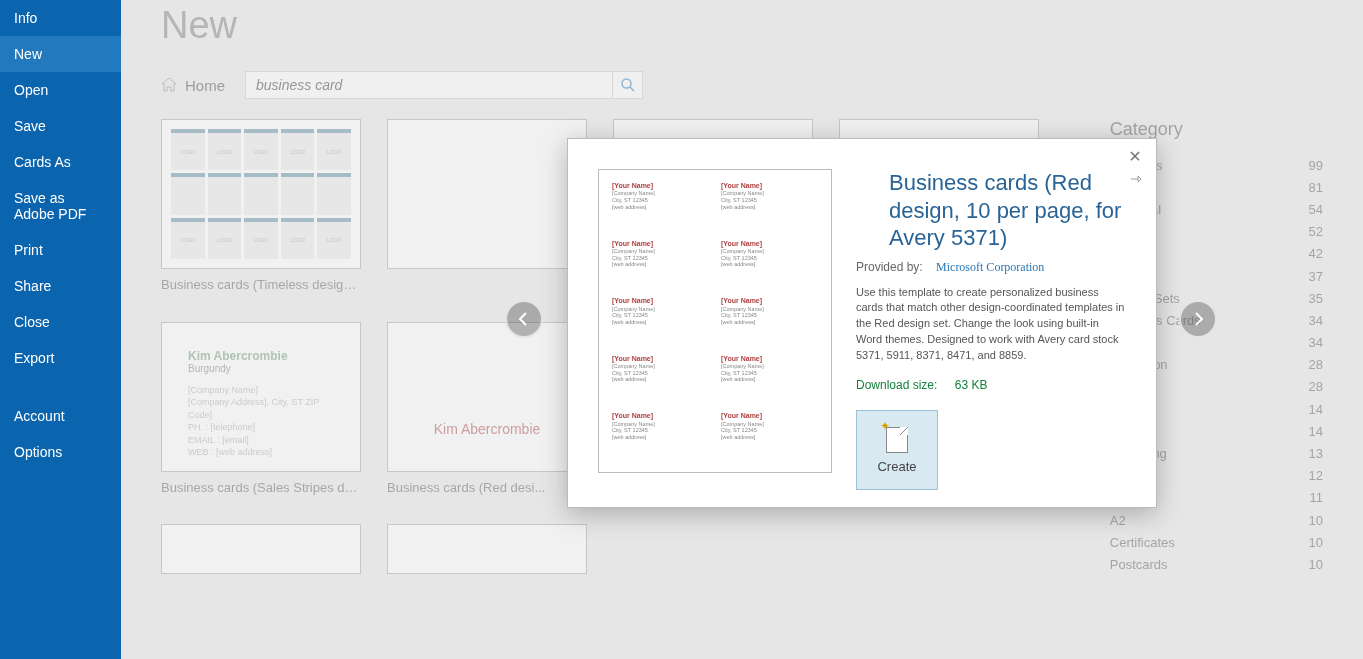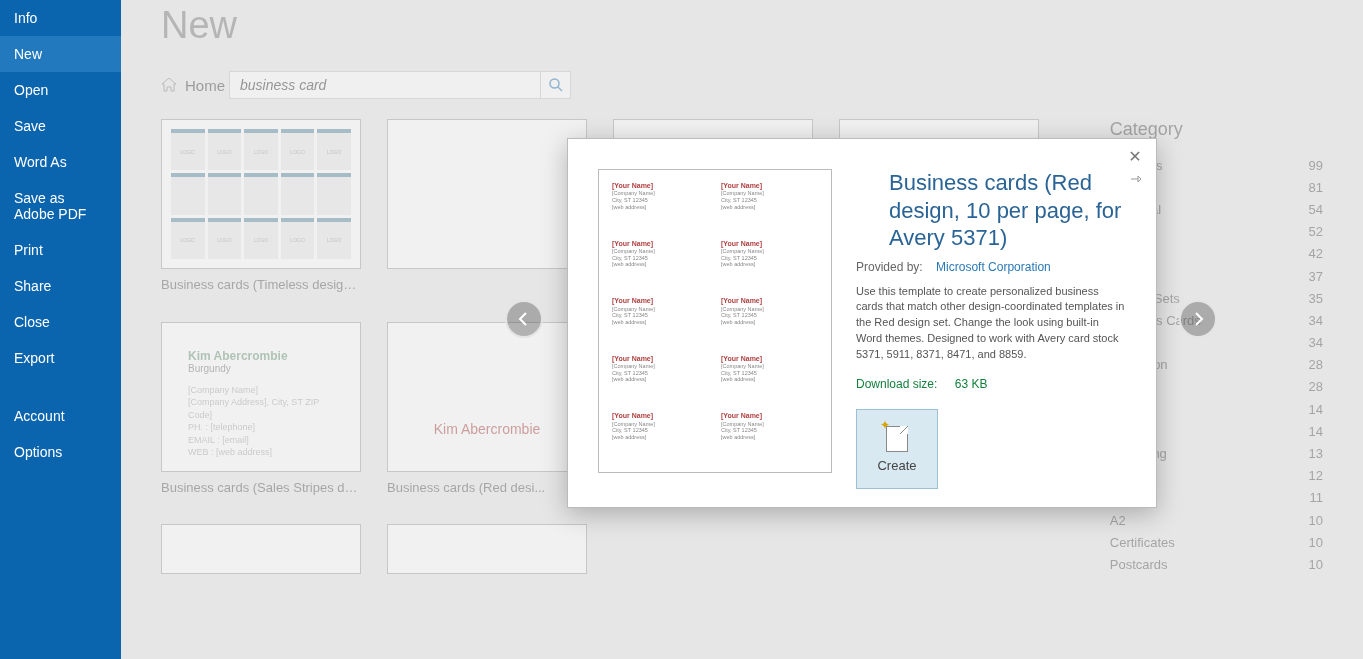--- a/index.html
+++ b/index.html
@@ -11,26 +11,26 @@
   .sidebar { width: 121px; background: #0a64ae; color: #fff; display: flex; flex-direction: column; font-size: 14px; }
   .sidebar-item { padding: 10px 14px; cursor: pointer; }
   .sidebar-item.active { background: #2279bd; }
   .sidebar-gap { margin-top: 22px; }
 
   
   .main { flex: 1; background: #e6e6e6; position: relative; padding: 0 40px 0 40px; overflow: hidden; }
 
   .page-title { color: #7a7a7a; font-size: 38px; font-weight: 300; margin-top: 4px; margin-bottom: 24px; }
 
-  .breadcrumb-row { display: flex; align-items: center; gap: 4px; margin-bottom: 20px; }
+  .breadcrumb-row { display: flex; align-items: center; gap: 20px; margin-bottom: 20px; }
   .breadcrumb-home { display: flex; align-items: center; gap: 8px; color: #444; font-size: 15px; cursor: pointer;}
   .home-icon { width: 16px; height: 14px; display: inline-block; }
   .home-icon svg { display: block; }
   .search-wrap { display: flex; align-items: stretch; }
-  .search-input { width: 312px; height: 28px; border: 1px solid #c6c6c6; background: #fdfdfd; padding: 0 10px; font-size: 14px; color: #333; outline: none; font-style: italic;}
+  .search-input { width: 368px; height: 28px; border: 1px solid #c6c6c6; background: #fdfdfd; padding: 0 10px; font-size: 14px; color: #333; outline: none; font-style: italic;}
   .search-btn { width: 30px; height: 28px; border: 1px solid #c6c6c6; border-left: none; background: #fdfdfd; display: flex; align-items: center; justify-content: center; cursor: pointer; }
   .search-btn svg { display: block; }
 
   .templates-area { display: flex; gap: 28px; }
   .grid-col { display: flex; flex-wrap: wrap; gap: 28px 26px; width: 950px; }
   .tpl { width: 200px; }
   .tpl-thumb { width: 200px; height: 150px; background: #fff; border: 1px solid #a3a3a3; display: flex; align-items: center; justify-content: center; overflow: hidden; }
   .tpl-label { margin-top: 8px; font-size: 13px; color: #595959; white-space: nowrap; overflow: hidden; text-overflow: ellipsis; }
   .tpl.selected .tpl-thumb { border: 2px solid #6ea5c4; }
   .tpl.selected { background: #d2dbdf; padding: 2px; margin: -2px; }
@@ -56,21 +56,21 @@
   .modal-close { position:absolute; top:8px; right:12px; width:18px; height:18px; cursor:pointer; color:#777; font-size:16px; display:flex; align-items:center; justify-content:center;}
   .modal-pin { position:absolute; top:34px; right:12px; width:14px; height:14px; color:#888; cursor:pointer;}
   .preview { width: 234px; height: 304px; border:1px solid #bbb; background:#fff; padding:10px; }
   .preview-grid { width:100%; height:100%; display:grid; grid-template-columns:1fr 1fr; grid-template-rows:repeat(5,1fr); gap:6px; }
   .pcard { font-size:5.5px; color:#888; line-height:1.2; padding:2px 3px;}
   .pcard .pn { color:#b04040; font-weight:600; font-size:7px;}
   .pcard.right { text-align:left; }
   .modal-right { flex:1; }
   .modal-title { color:#2a6496; font-size:22px; font-weight:400; line-height:1.25; margin-bottom:8px;margin-left:33px; }
   .modal-prov { font-size:12px; color:#666; margin-bottom:10px; }
-  .modal-prov a { color:#2a78b8; margin-left:10px; text-decoration:none; cursor:pointer;}
+  .modal-prov a { color:#2a78b8; margin-left:10px; text-decoration:none; cursor:pointer;font-family:Liberation Serif, serif;}
   .modal-desc { font-size:11px; color:#555; line-height:1.45; margin-bottom:14px; }
   .modal-dl { font-size:12px; color:#15803d; margin-bottom:18px; }
   .modal-dl span.v { margin-left:14px; }
   .create-btn { width:82px; height:80px; border:1px solid #9cc0d8; background:#d8e9f2; display:flex; flex-direction:column; align-items:center; justify-content:center; gap:6px; cursor:pointer; font-size:13px; color:#444;}
   .create-btn .doc-icon { width:22px; height:26px; border:1px solid #888; background:#fff; position:relative;}
   .create-btn .doc-icon::before { content:""; position:absolute; top:-1px; right:-1px; width:8px; height:8px; background:linear-gradient(135deg,#fff 49%, #888 50%, #fff 51%); }
   .create-btn .spark { position:absolute; top:-8px; left:-6px; color:#d9a400; font-size:12px;}
 
   
   .nav-arrow { position:absolute; top:300px; width:38px; height:38px; border:2px solid #e4e4e4; border-radius:50%; background:rgba(60,60,60,0.35); display:flex; align-items:center; justify-content:center; cursor:pointer; color:#eee;}
@@ -82,21 +82,21 @@
 </head>
 <body>
 
 <div class="app">
 
   <nav class="sidebar">
     <div class="sidebar-item">Info</div>
     <div class="sidebar-item active">New</div>
     <div class="sidebar-item">Open</div>
     <div class="sidebar-item">Save</div>
-    <div class="sidebar-item">Word As</div>
+    <div class="sidebar-item">Cards As</div>
     <div class="sidebar-item">Save as Adobe PDF</div>
     <div class="sidebar-item">Print</div>
     <div class="sidebar-item">Share</div>
     <div class="sidebar-item">Close</div>
     <div class="sidebar-item">Export</div>
     <div class="sidebar-gap"></div>
     <div class="sidebar-item">Account</div>
     <div class="sidebar-item">Options</div>
   </nav>
 

